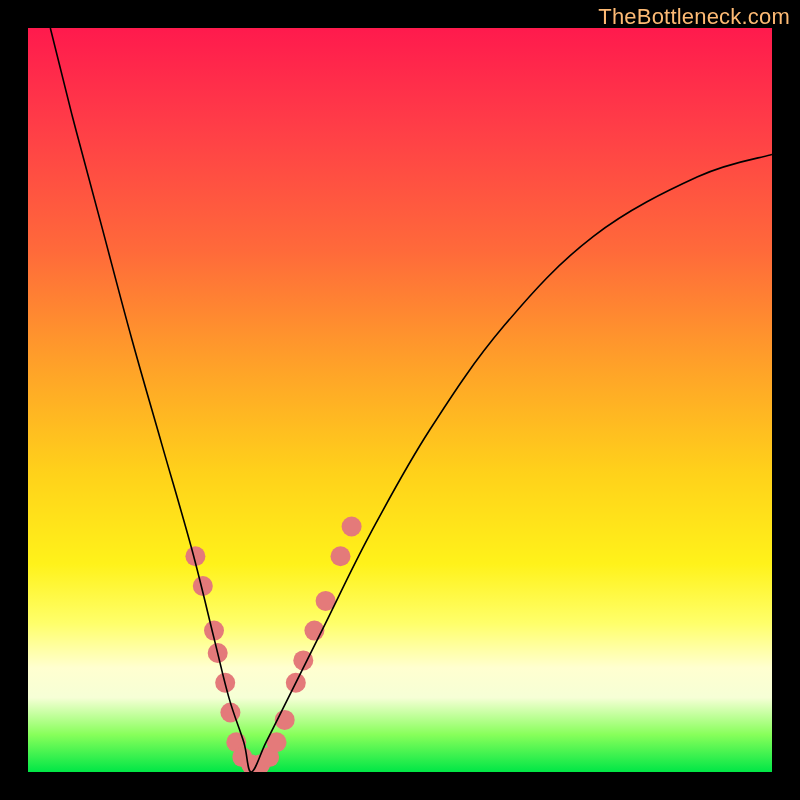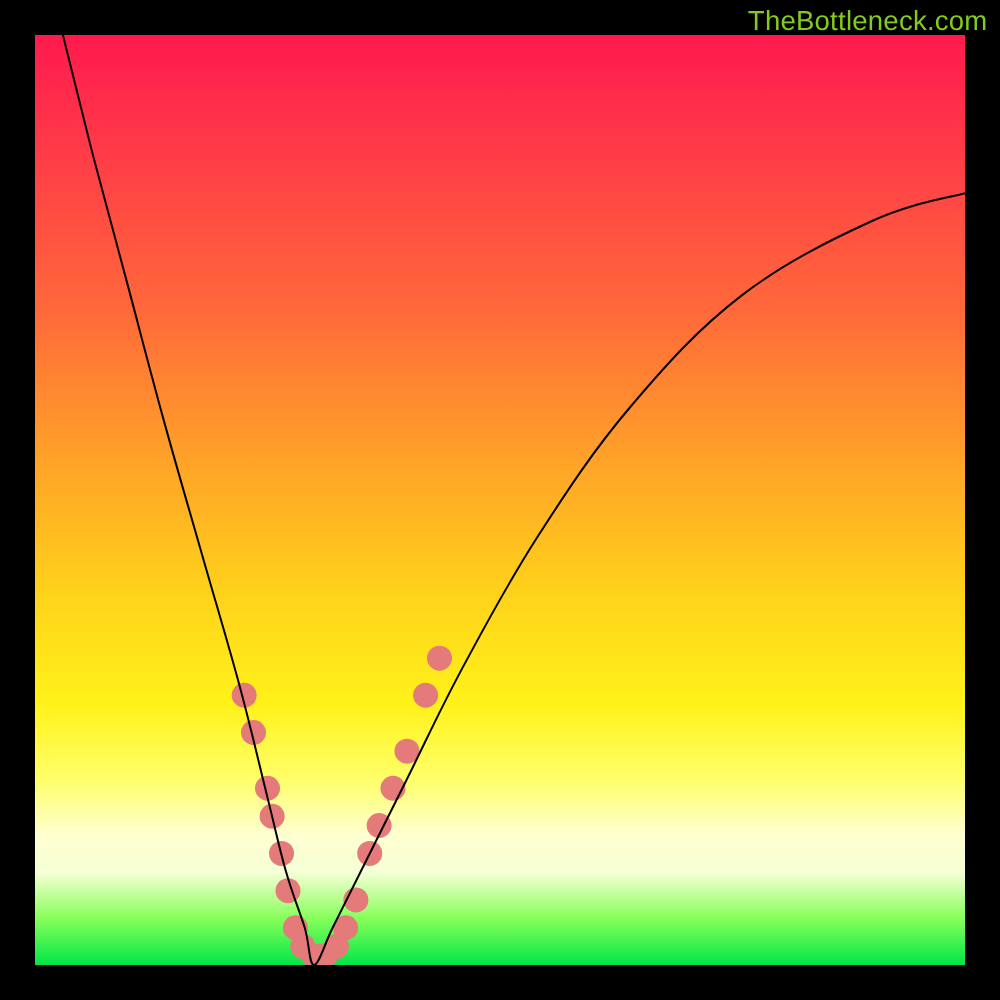--- a/index.html
+++ b/index.html
@@ -38,21 +38,21 @@
       #ffffd0 86%,
       #f6ffd6 90%,
       #87ff5a 95%,
       #00e646 100%
     );
   }
   .watermark {
     position: absolute;
     top: 4px;
     right: 10px;
-    color: #84cc16;
+    color: #fdba74;
     font-size: 22px;
     letter-spacing: 0.2px;
     font-weight: 500;
     white-space: nowrap;
   }
   svg.curves {
     position: absolute;
     left: 0;
     top: 0;
     width: 744px;

